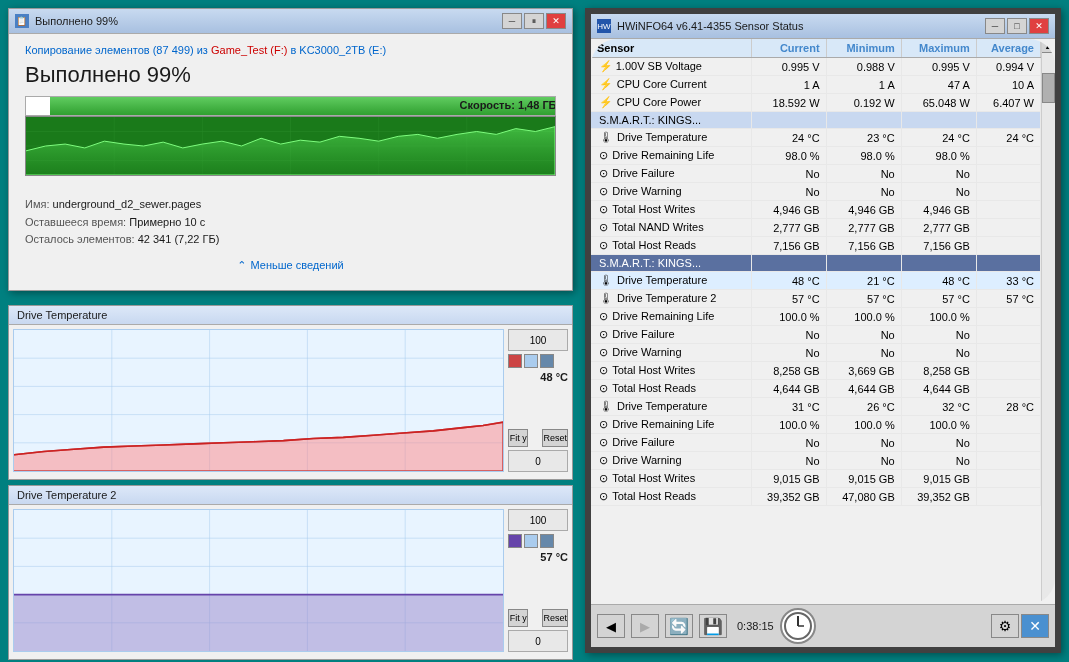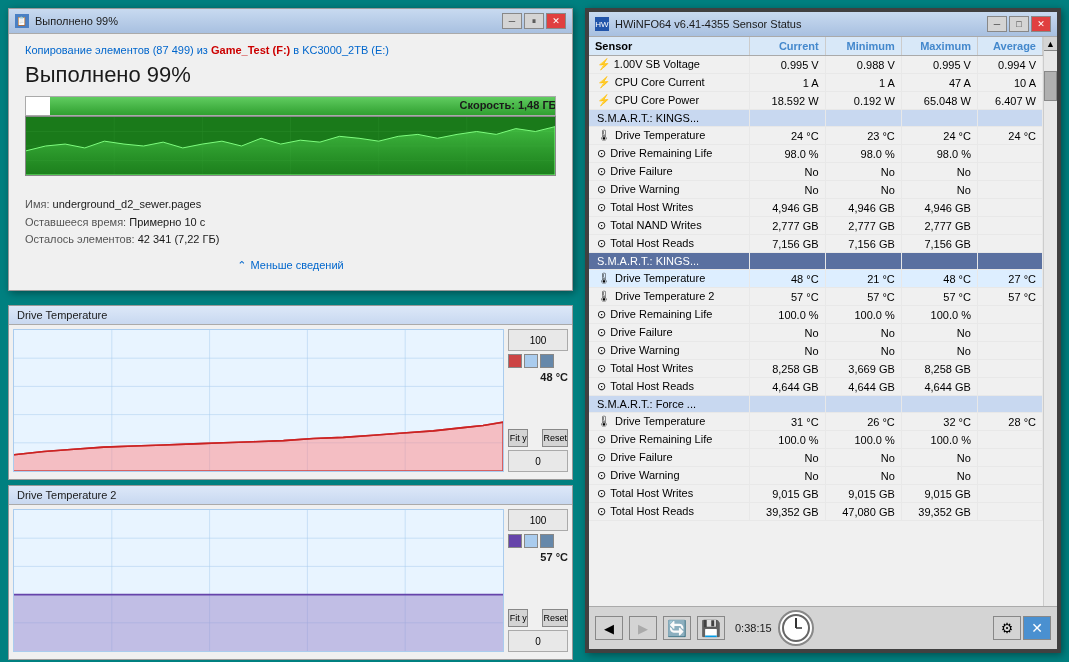--- a/index.html
+++ b/index.html
@@ -75,21 +75,21 @@
     .copy-body {
       padding: 10px 16px;
     }
     .copy-source {
       color: #0066cc;
       font-size: 11px;
       margin-bottom: 6px;
     }
     .copy-source span.highlight {
       color: #cc0000;
-      font-weight: bold;
+      font-weight: normal;
     }
     .copy-percent {
       font-size: 22px;
       font-weight: normal;
       color: #1a1a1a;
       margin-bottom: 8px;
     }
     .progress-area {
       position: relative;
       margin-bottom: 8px;
@@ -240,21 +240,21 @@
     }
 
     
     .hwinfo-window {
       position: absolute;
       top: 8px;
       left: 585px;
       width: 476px;
       height: 645px;
       background: #f0f0f0;
-      border: 4px solid #404040;
+      border: 6px solid #404040;
       box-shadow: 2px 2px 8px rgba(0,0,0,0.4);
       display: flex;
       flex-direction: column;
     }
     .hwinfo-titlebar {
       background: linear-gradient(to bottom, #c8daf0, #a8c0e0);
       padding: 4px 6px;
       display: flex;
       align-items: center;
       justify-content: space-between;
@@ -352,20 +352,21 @@
       width: 100%;
       height: 30px;
       background: #b0b0b0;
       border: 1px solid #888;
       margin-top: 20px;
     }
     .hwinfo-inner {
       display: flex;
       flex: 1;
       overflow: hidden;
+      border-radius: 26px;
     }
 
     
     .chart-svg {
       position: absolute;
       width: 100%;
       height: 100%;
     }
 
     
@@ -631,21 +632,21 @@
               <td></td>
               <td></td>
               <td></td>
               <td></td>
             </tr>
             <tr style="background: rgb(221, 238, 255);">
               <td><span style="margin-right:4px;">🌡</span>Drive Temperature</td>
               <td>48 °C</td>
               <td>21 °C</td>
               <td>48 °C</td>
-              <td>27 °C</td>
+              <td>33 °C</td>
             </tr>
             <tr>
               <td><span style="margin-right:4px;">🌡</span>Drive Temperature 2</td>
               <td>57 °C</td>
               <td>57 °C</td>
               <td>57 °C</td>
               <td>57 °C</td>
             </tr>
             <tr>
               <td><span style="margin-right:4px;">⊙</span>Drive Remaining Life</td>
@@ -673,27 +674,20 @@
               <td>8,258 GB</td>
               <td>3,669 GB</td>
               <td>8,258 GB</td>
               <td></td>
             </tr>
             <tr>
               <td><span style="margin-right:4px;">⊙</span>Total Host Reads</td>
               <td>4,644 GB</td>
               <td>4,644 GB</td>
               <td>4,644 GB</td>
-              <td></td>
-            </tr>
-            <tr style="background: rgb(200, 216, 240);">
-              <td>S.M.A.R.T.: Force ...</td>
-              <td></td>
-              <td></td>
-              <td></td>
               <td></td>
             </tr>
             <tr>
               <td><span style="margin-right:4px;">🌡</span>Drive Temperature</td>
               <td>31 °C</td>
               <td>26 °C</td>
               <td>32 °C</td>
               <td>28 °C</td>
             </tr>
             <tr>

